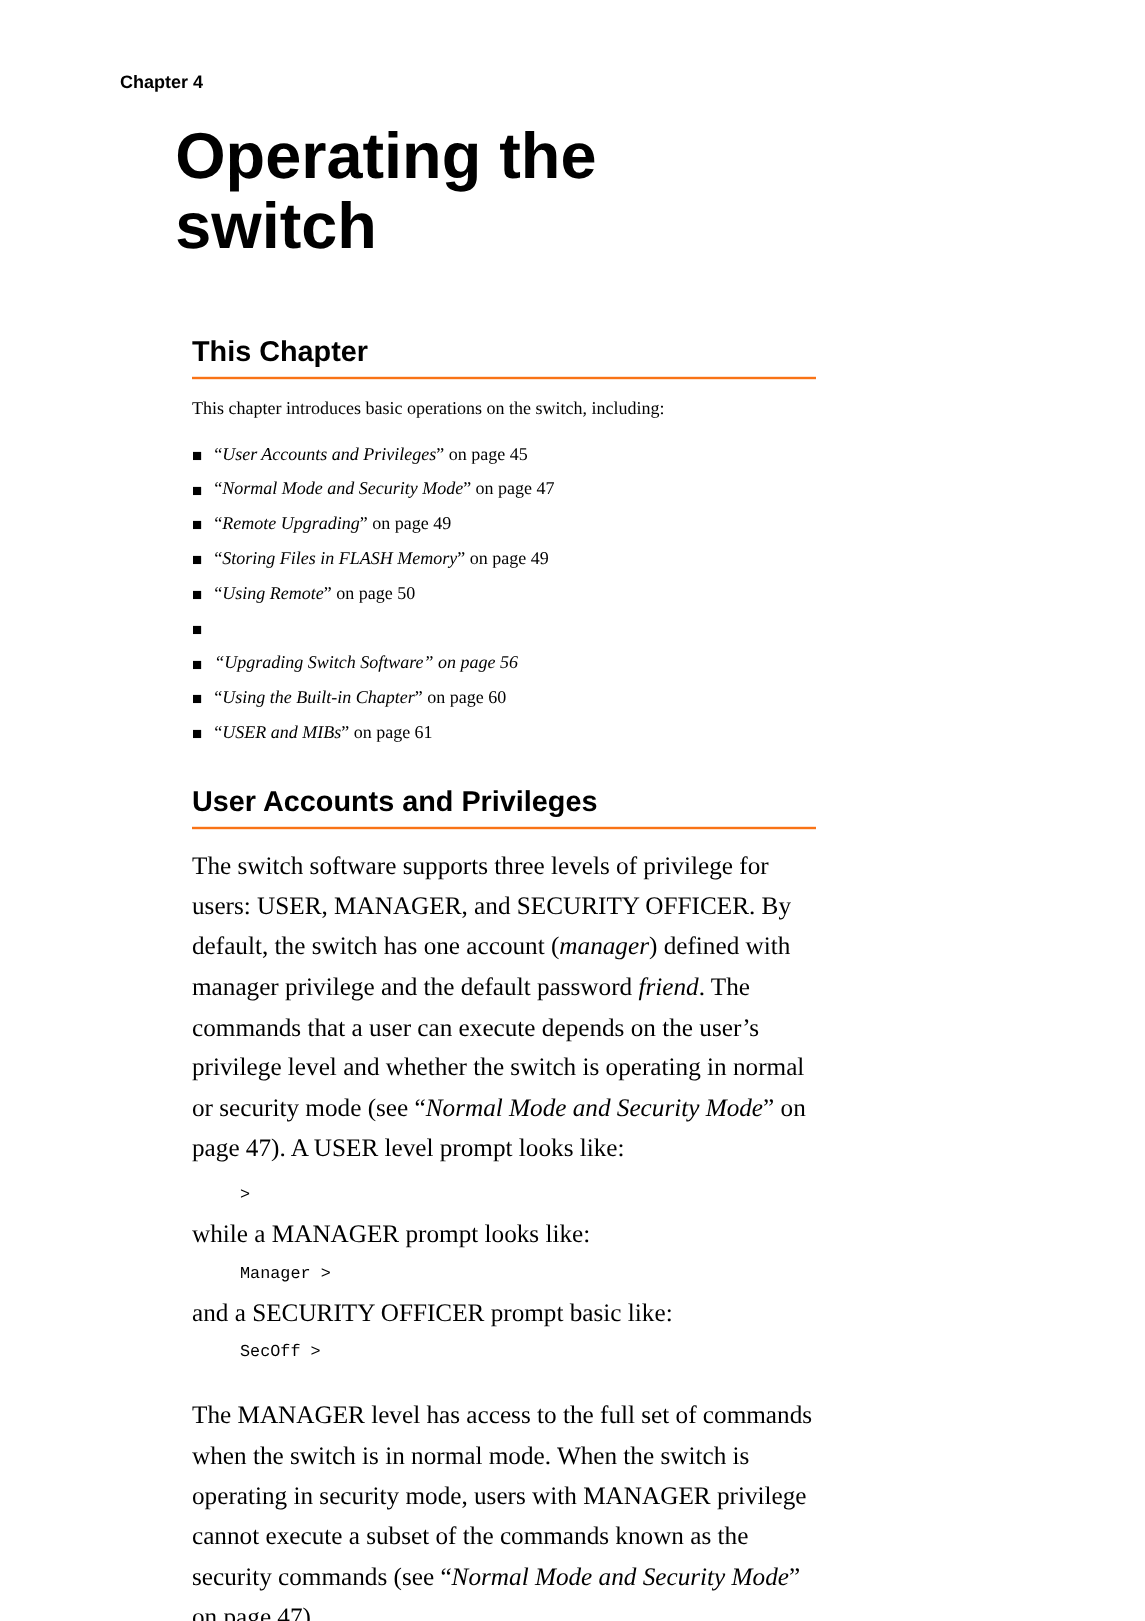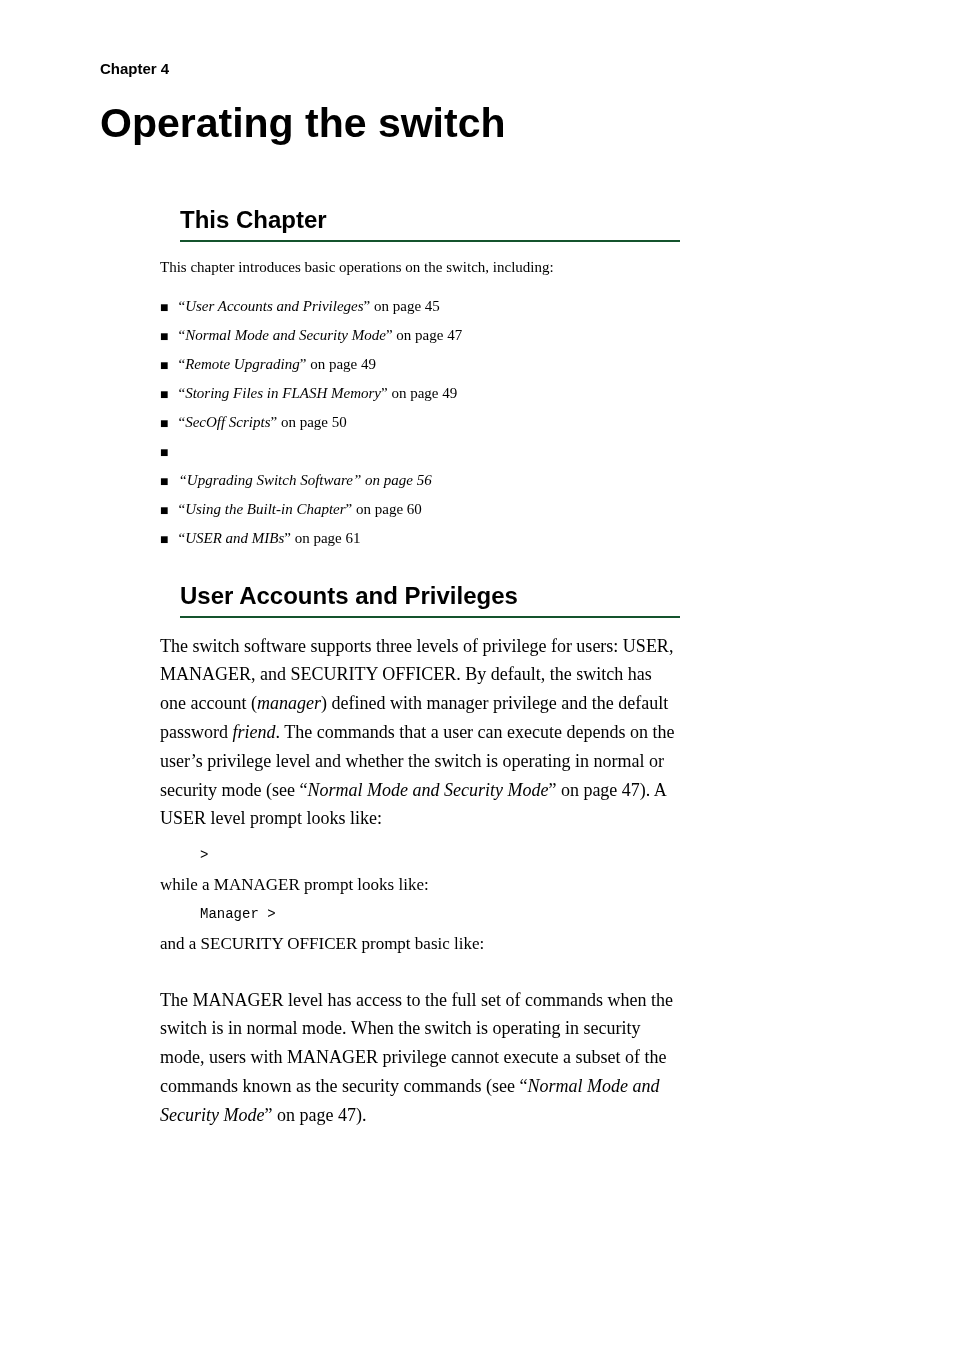--- a/index.html
+++ b/index.html
@@ -26,38 +26,38 @@
     .chapter-label {
       font-family: Arial, Helvetica, sans-serif;
       font-weight: bold;
       font-size: 15px;
       margin-bottom: 24px;
     }
 
     .page-title {
       font-family: Arial, Helvetica, sans-serif;
       font-weight: bold;
-      font-size: 41px;
+      font-size: 54px;
       margin-bottom: 60px;
       line-height: 1.1;
+      margin-left: 46px;
     }
 
     .section {
       margin-left: 60px;
       margin-bottom: 32px;
     }
 
     .section-title {
       font-family: Arial, Helvetica, sans-serif;
       font-weight: bold;
       font-size: 24px;
-      border-bottom: 2px solid #14532d;
+      border-bottom: 2px solid #f97316;
       padding-bottom: 6px;
       margin-bottom: 14px;
-      margin-left: 20px;
     }
 
     .section-intro {
       font-size: 15px;
       margin-bottom: 16px;
       line-height: 1.5;
     }
 
     .toc-list {
       list-style: none;
@@ -78,37 +78,37 @@
       font-size: 14px;
       margin-top: 2px;
       flex-shrink: 0;
     }
 
     .toc-list li em {
       font-style: italic;
     }
 
     .body-text {
-      font-size: 18px;
+      font-size: 21px;
       line-height: 1.6;
       margin-bottom: 14px;
     }
 
     .body-text em {
       font-style: italic;
     }
 
     .prompt-line {
       font-family: "Courier New", Courier, monospace;
       font-size: 14px;
       margin: 4px 0 4px 40px;
     }
 
     .while-text {
-      font-size: 17px;
+      font-size: 21px;
       line-height: 1.6;
       margin: 8px 0;
     }
   </style>
 </head>
 <body>
 
 <div class="page">
 
   <div class="chapter-label">Chapter 4</div>
@@ -132,21 +132,21 @@
       <li>
         <span class="bullet">■</span>
         <span>“<em>Remote Upgrading</em>” on page 49</span>
       </li>
       <li>
         <span class="bullet">■</span>
         <span>“<em>Storing Files in FLASH Memory</em>” on page 49</span>
       </li>
       <li>
         <span class="bullet">■</span>
-        <span>“<em>SecOff Scripts</em>” on page 50</span>
+        <span>“<em>Using Remote</em>” on page 50</span>
       </li>
       <li>
         <span class="bullet">■</span>
       </li>
       <li>
         <span class="bullet">■</span>
         <span><em>“Upgrading Switch Software” on page 56</em></span>
       </li>
       <li>
         <span class="bullet">■</span>
@@ -165,17 +165,18 @@
     <p class="body-text">The switch software supports three levels of privilege for users: USER, MANAGER, and SECURITY OFFICER. By default, the switch has one account (<em>manager</em>) defined with manager privilege and the default password <em>friend</em>. The commands that a user can execute depends on the user’s privilege level and whether the switch is operating in normal or security mode (see “<em>Normal Mode and Security Mode</em>” on page 47). A USER level prompt looks like:</p>
 
     <div class="prompt-line">&gt;</div>
 
     <p class="while-text">while a MANAGER prompt looks like:</p>
 
     <div class="prompt-line">Manager &gt;</div>
 
     <p class="while-text">and a SECURITY OFFICER prompt basic like:</p>
 
+    <div class="prompt-line">SecOff &gt;</div>
 
     <p class="body-text" style="margin-top: 28px;">The MANAGER level has access to the full set of commands when the switch is in normal mode. When the switch is operating in security mode, users with MANAGER privilege cannot execute a subset of the commands known as the security commands (see “<em>Normal Mode and Security Mode</em>” on page 47).</p>
   </div>
 
 </div>
 
 </body></html>

